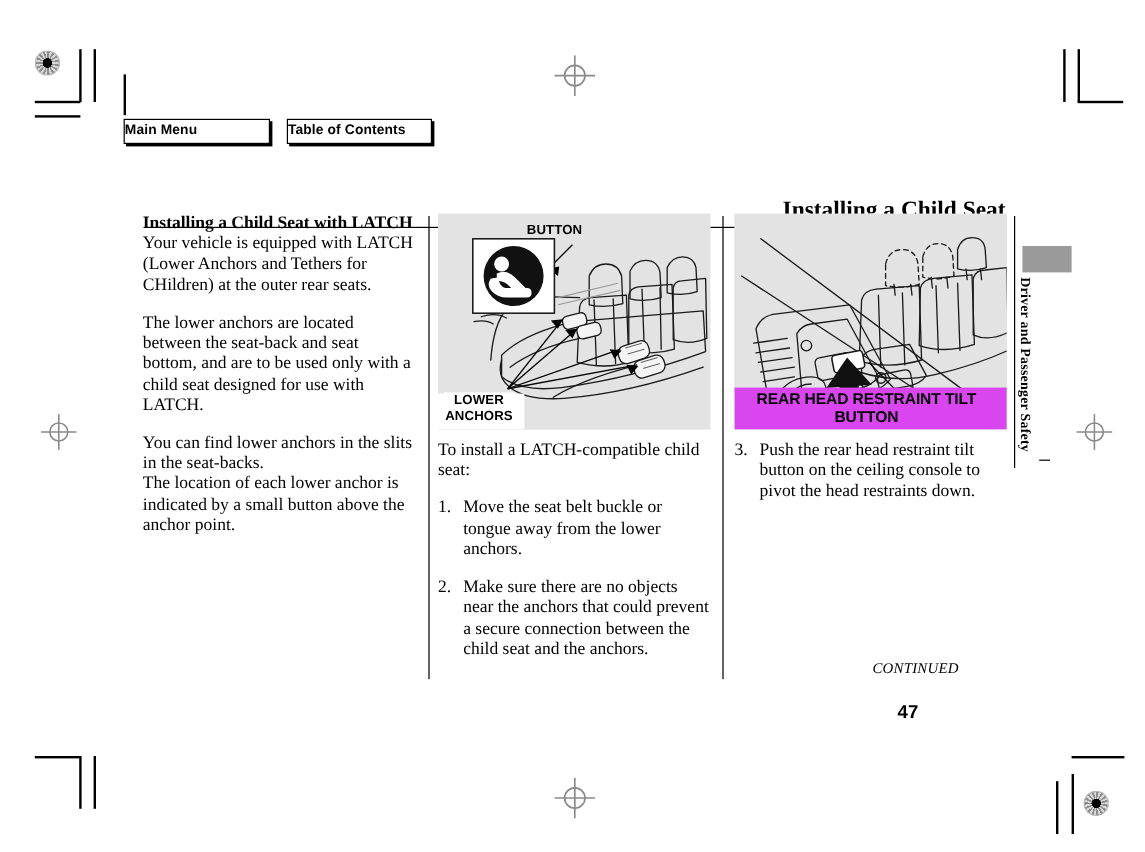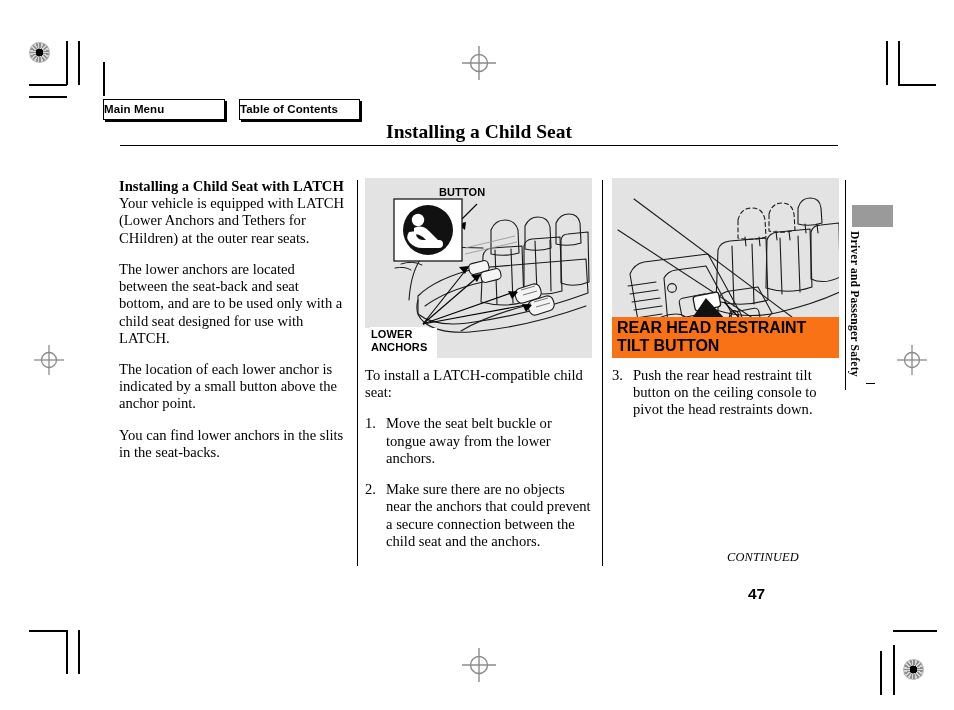--- a/index.html
+++ b/index.html
@@ -60,23 +60,24 @@
   .title-wrap {
     position: absolute;
     left: 120px;
     top: 122px;
     width: 718px;
   }
   .page-title {
     font-family: "Liberation Serif", serif;
     font-weight: bold;
     font-size: 19.5px;
-    text-align: center;
+    text-align: right;
     line-height: 1.05;
     padding-bottom: 3px;
+    margin-top: 44px;
   }
   .title-rule {
     border-bottom: 1.6px solid #000;
     width: 100%;
   }
 
   
   .col {
     position: absolute;
     top: 178px;
@@ -118,30 +119,31 @@
     top: 0;
   }
 
   
   .panel {
     position: relative;
     width: 227px;
     height: 180px;
     background: #e3e3e3;
     overflow: hidden;
+    text-align: center;
   }
   .panel svg { display: block; }
 
   .panel-caption-bar {
     position: absolute;
     left: 0; right: 0; bottom: 0;
-    background: #f97316;
+    background: #d946ef;
     font-family: "Liberation Sans", sans-serif;
     font-weight: bold;
-    font-size: 16px;
+    font-size: 13px;
     letter-spacing: -0.1px;
     color: #000;
     padding: 2px 12px 3px 5px;
   }
   .lbl {
     position: absolute;
     font-family: "Liberation Sans", sans-serif;
     font-weight: bold;
     font-size: 11px;
     color: #000;
@@ -282,22 +284,22 @@
 </div>
 
 <div class="vrule a"></div>
 <div class="vrule b"></div>
 
 <div class="col col-left">
   <div class="body-text">
     <p class="para" style="margin-bottom:0;"><b>Installing a Child Seat with LATCH</b></p>
     <p class="para">Your vehicle is equipped with LATCH (Lower Anchors and Tethers for CHildren) at the outer rear seats.</p>
     <p class="para">The lower anchors are located between the seat-back and seat bottom, and are to be used only with a child seat designed for use with LATCH.</p>
+    <p class="para tight">You can find lower anchors in the slits in the seat-backs.</p>
     <p class="para">The location of each lower anchor is indicated by a small button above the anchor point.</p>
-    <p class="para tight">You can find lower anchors in the slits in the seat-backs.</p>
   </div>
 </div>
 
 <div class="col col-mid">
 
   <div class="panel">
     <svg width="227" height="180" viewBox="0 0 227 180">
       <rect x="0" y="0" width="227" height="180" fill="#e3e3e3"></rect>
       <g fill="none" stroke="#1a1a1a" stroke-width="1.1" stroke-linejoin="round" stroke-linecap="round">
 

